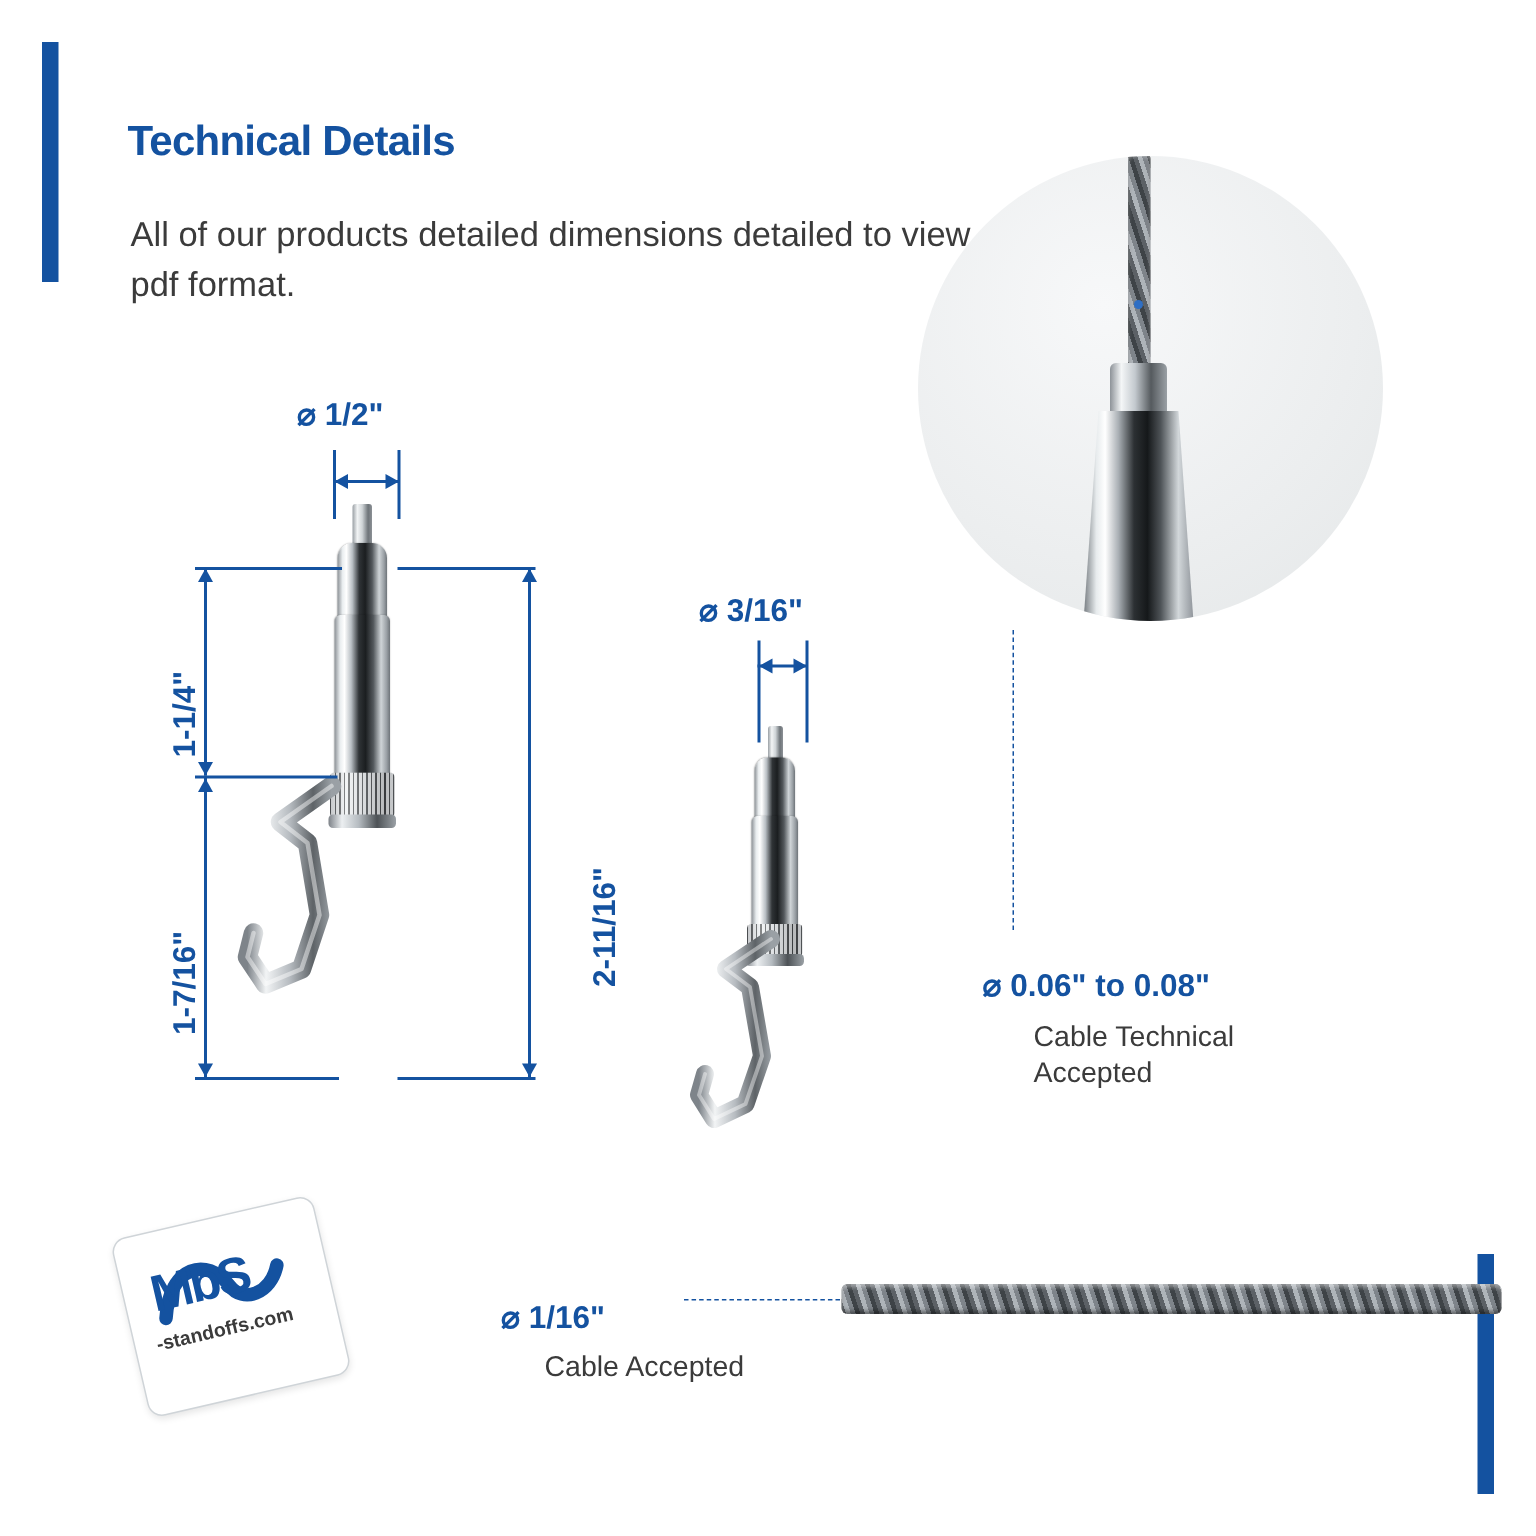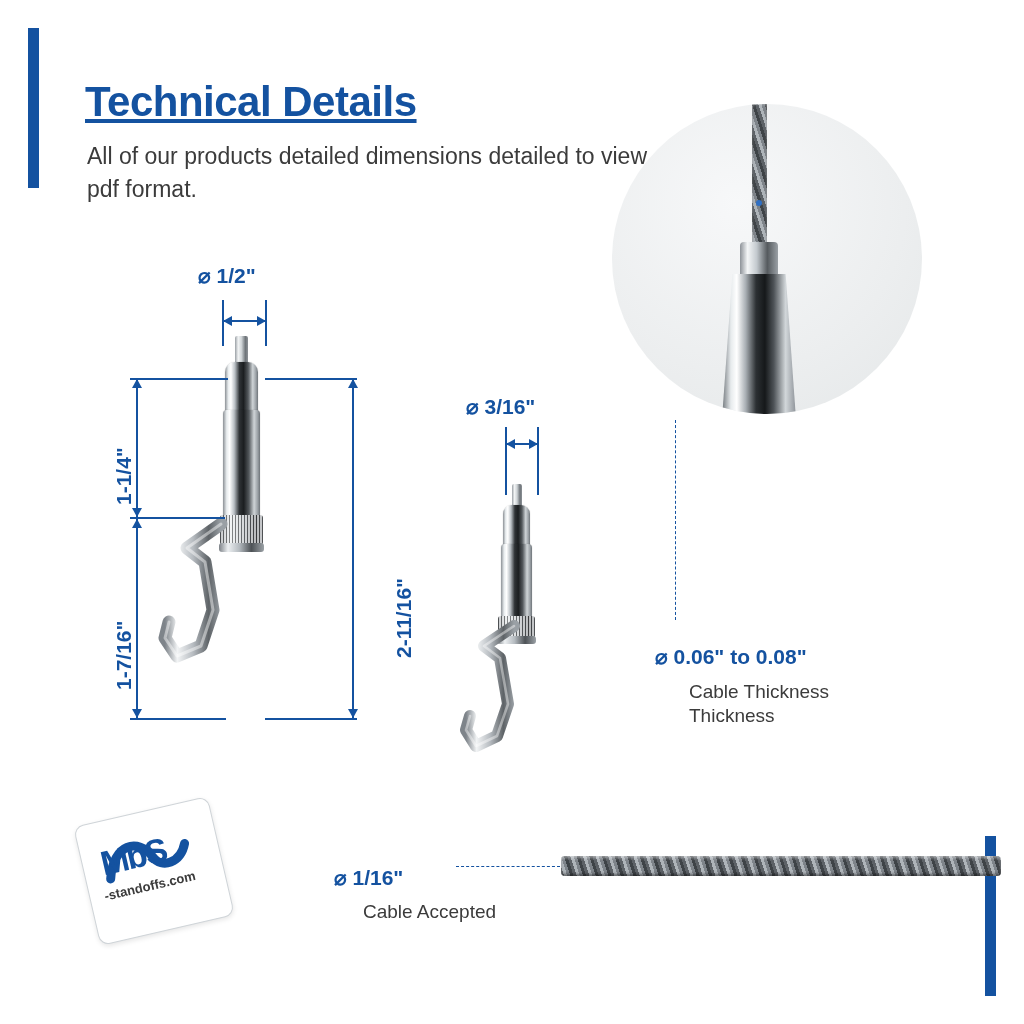--- a/index.html
+++ b/index.html
@@ -22,25 +22,24 @@
     background: #1452a0;
   }
   .corner-tl-v { left: 28px; top: 28px; width: 11px; height: 160px; }
   .corner-br-v { right: 28px; bottom: 28px; width: 11px; height: 160px; }
 
   
   .title {
     position: absolute;
     left: 85px;
     top: 78px;
-    font-size: 42px;
+    font-size: 28px;
     font-weight: bold;
     color: #1452a0;
     letter-spacing: -0.5px;
-    text-decoration: underline;
   }
   .subtitle {
     position: absolute;
     left: 87px;
     top: 140px;
     width: 600px;
     font-size: 23px;
     line-height: 1.42;
     color: #3b3b3b;
     font-weight: 400;
@@ -276,22 +275,22 @@
 
   <div style="position:absolute; left:144px; top:96px; width:6px; height:6px; background:#2f6fc4; border-radius:50%;"></div>
 
   <div style="position:absolute; left:128px; top:138px; width:38px; height:36px; border-radius:4px; background:linear-gradient(to right,#8d9298 0%,#f4f6f7 20%,#c3c9ce 44%,#555a5e 72%,#9aa0a5 100%);"></div>
 
   <div style="position:absolute; left:110px; top:170px; width:74px; height:145px; border-radius:6px 6px 3px 3px; background:linear-gradient(to right,#70767b 0%,#e7ebed 12%,#ffffff 20%,#a9afb4 32%,#2c3033 46%,#15181a 58%,#4e5357 70%,#d2d7da 86%,#8e9399 100%); clip-path: polygon(14% 0%, 86% 0%, 100% 100%, 0% 100%);"></div>
 </div>
 
 <div class="line-dash-v" style="left:675px; top:420px; height:200px;"></div>
 <div class="note-label" style="left:655px; top:645px;">⌀ 0.06" to 0.08"</div>
-<div class="note-sub" style="left:689px; top:680px;">Cable Thickness</div>
-<div class="note-sub" style="left:689px; top:704px;">Thickness</div>
+<div class="note-sub" style="left:689px; top:680px;">Cable Technical</div>
+<div class="note-sub" style="left:689px; top:704px;">Accepted</div>
 
 <div class="cable-rope" style="left:561px; top:856px; width:440px; height:20px;"></div>
 <div class="line-dash-h" style="left:456px; top:866px; width:104px;"></div>
 <div class="note-label" style="left:334px; top:866px;">⌀ 1/16"</div>
 <div class="note-sub" style="left:363px; top:900px;">Cable Accepted</div>
 
 <div class="logo-card" style="left:85px; top:810px;">
   <svg class="logo-swoosh" viewBox="0 0 96 48">
     <path d="M8 40 C18 6, 44 6, 54 28 C60 42, 80 40, 88 22" fill="none" stroke="#1452a0" stroke-width="9" stroke-linecap="round"></path>
   </svg>

